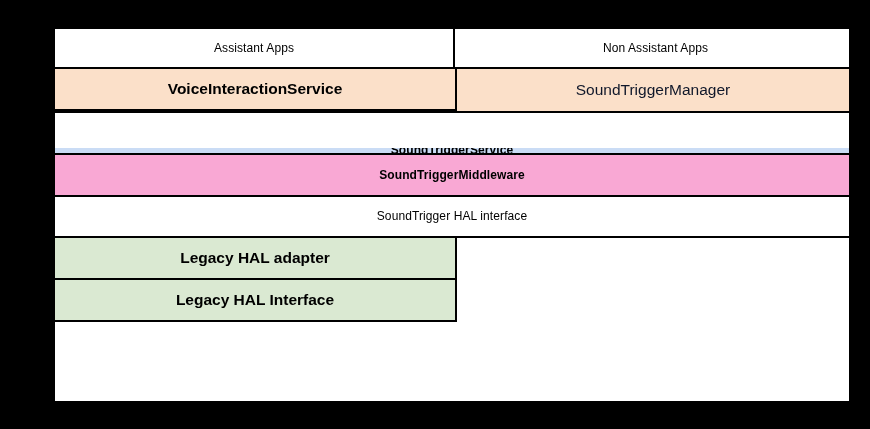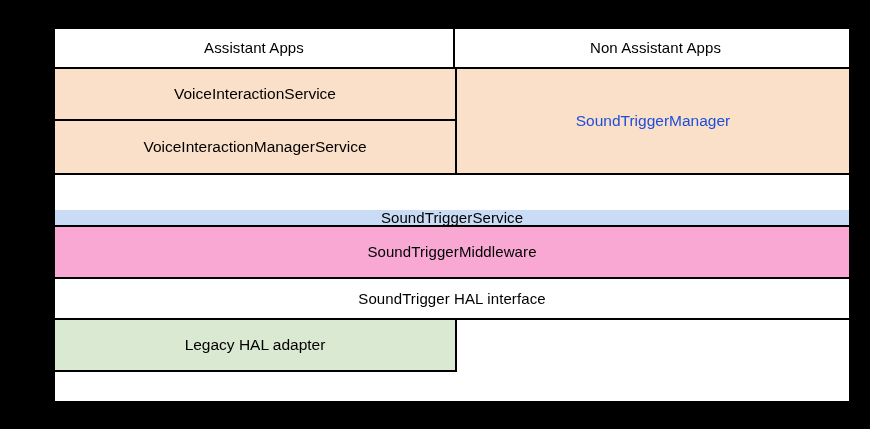--- a/index.html
+++ b/index.html
@@ -39,21 +39,21 @@
     box-sizing: border-box;
     border-bottom: 2px solid #000000;
   }
 
   .cell {
     box-sizing: border-box;
     display: flex;
     align-items: center;
     justify-content: center;
     text-align: center;
-    font-size: 15px;
+    font-size: 12px;
     color: #000000;
     line-height: 1.2;
     letter-spacing: 0.1px;
     overflow: hidden;
   }
 
   .col-left  { width: 400px; flex: 0 0 400px; border-right: 2px solid #000000; }
   .col-right { flex: 1 1 auto; margin-left: 7px; }
   .col-full  { width: 100%; flex: 1 1 auto; }
 
@@ -71,38 +71,38 @@
     display: flex;
     flex-direction: column;
   }
   .split-right {
     flex: 1 1 auto;
     display: flex;
     align-items: center;
     justify-content: center;
     text-align: center;
     font-size: 15.5px;
-    color: #1d4ed8;
+    color: #0f172a;
   }
   .sub-cell {
     box-sizing: border-box;
     display: flex;
     align-items: center;
     justify-content: center;
     text-align: center;
     font-size: 15.5px;
     color: #000000;
     border-bottom: 2px solid #000000;
     overflow: hidden;
   }
   .sub-cell.last { border-bottom: none; }
 
   
   .h-header { height: 40px; }
-  .h-std    { height: 52px; }
+  .h-std    { height: 42px; font-weight: bold; }
   .h-hal    { height: 41px; align-items: center; }
 
   
   .fill-white { background: #ffffff; }
   .fill-peach { background: #fbe0c9; }
   .fill-blue  { background: #cadcf5; margin-top: 35px; }
   .fill-yellow{ background: #f9a8d4; }
   .fill-green { background: #dae9d2; }
 </style>
 </head>
@@ -113,37 +113,37 @@
   <div id="diagram">
 
     <div class="row h-header">
       <div class="cell col-left fill-white">Assistant Apps</div>
       <div class="cell col-right fill-white">Non Assistant Apps</div>
     </div>
 
     <div class="split-row">
       <div class="split-left">
         <div class="sub-cell h-std fill-peach">VoiceInteractionService</div>
-        <div class="sub-cell h-std fill-peach last">VoiceInteractionManagerService</div>
       </div>
       <div class="split-right fill-peach">SoundTriggerManager</div>
     </div>
 
     <div class="row h-std">
       <div class="cell col-full fill-blue">SoundTriggerService</div>
     </div>
 
     <div class="row h-std">
       <div class="cell col-full fill-yellow">SoundTriggerMiddleware</div>
     </div>
 
     <div class="row h-hal">
       <div class="cell col-full fill-white">SoundTrigger HAL interface</div>
     </div>
 
     <div class="split-row last" style="border-bottom:none;gap:16px;">
       <div class="split-left">
         <div class="sub-cell h-std fill-green">Legacy HAL adapter</div>
+        <div class="sub-cell h-std fill-green">Legacy HAL Interface</div>
       </div>
     </div>
 
   </div>
 </div>
 
 </body></html>

